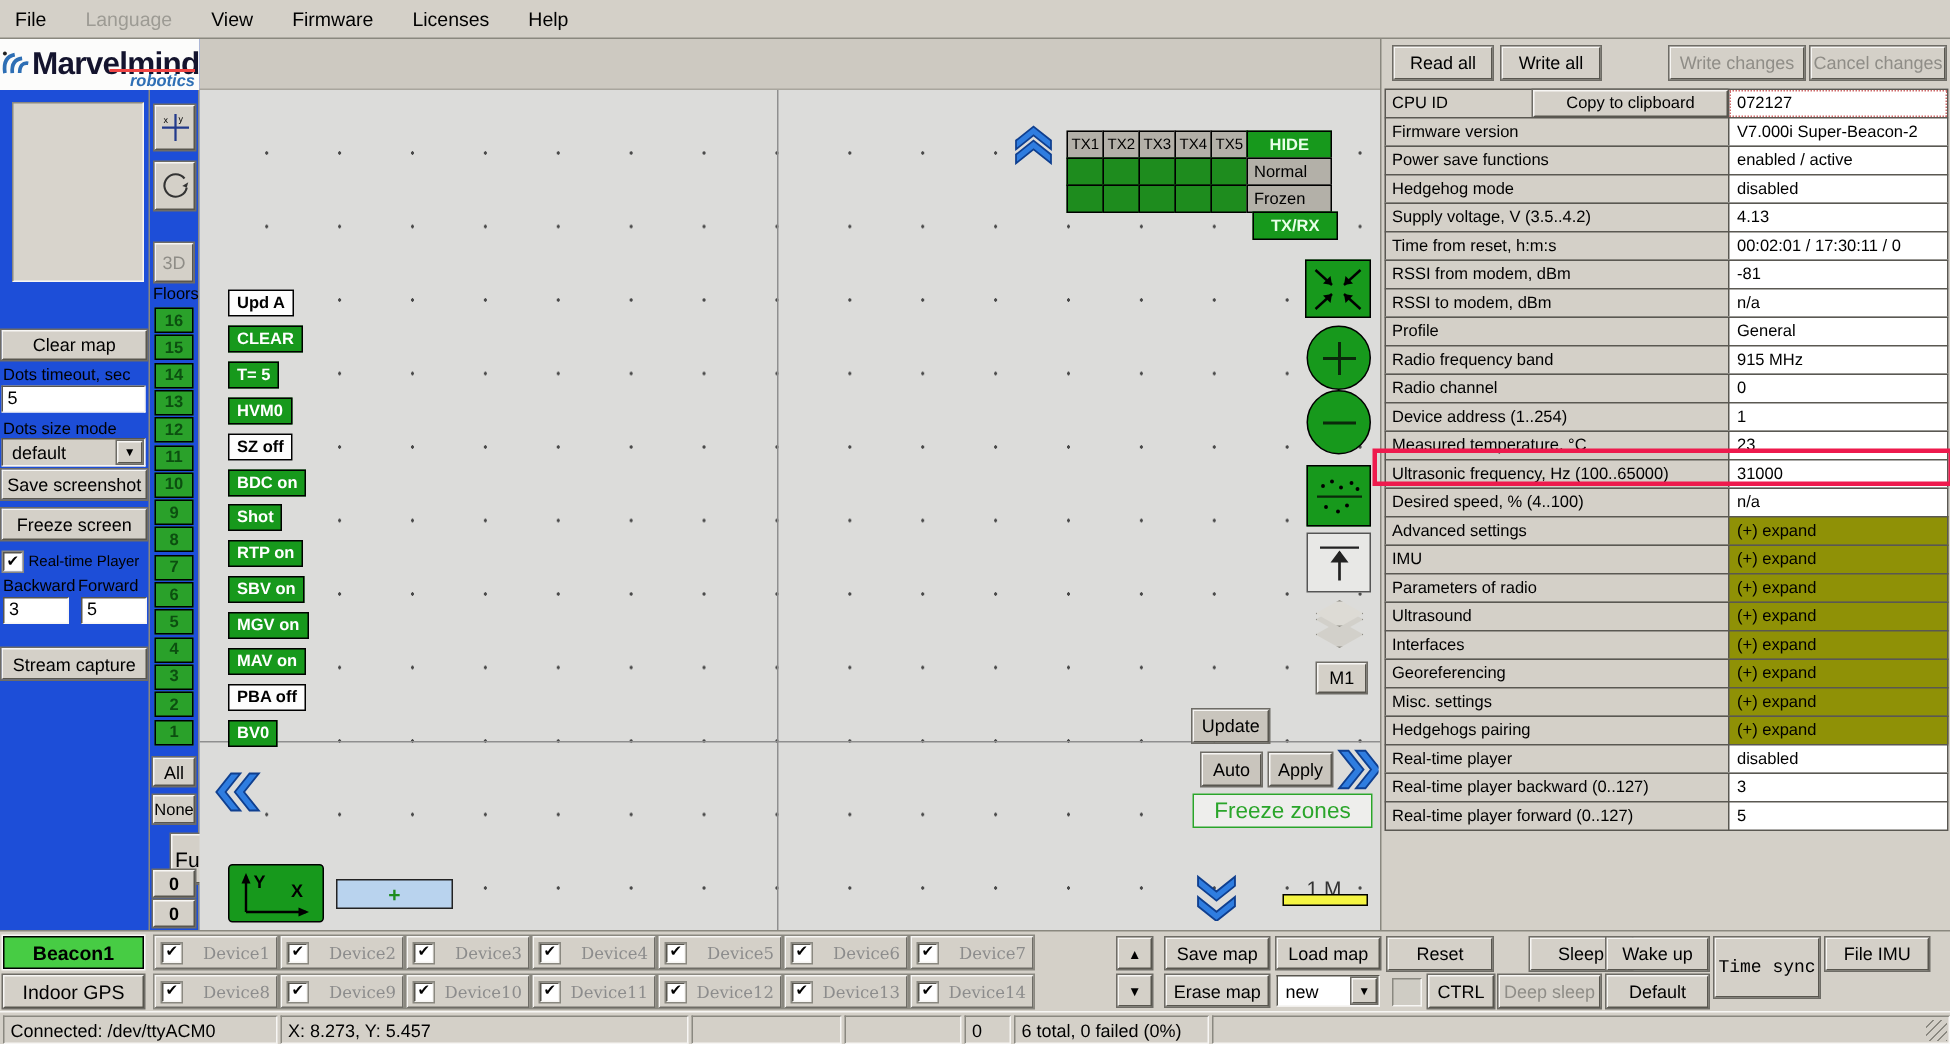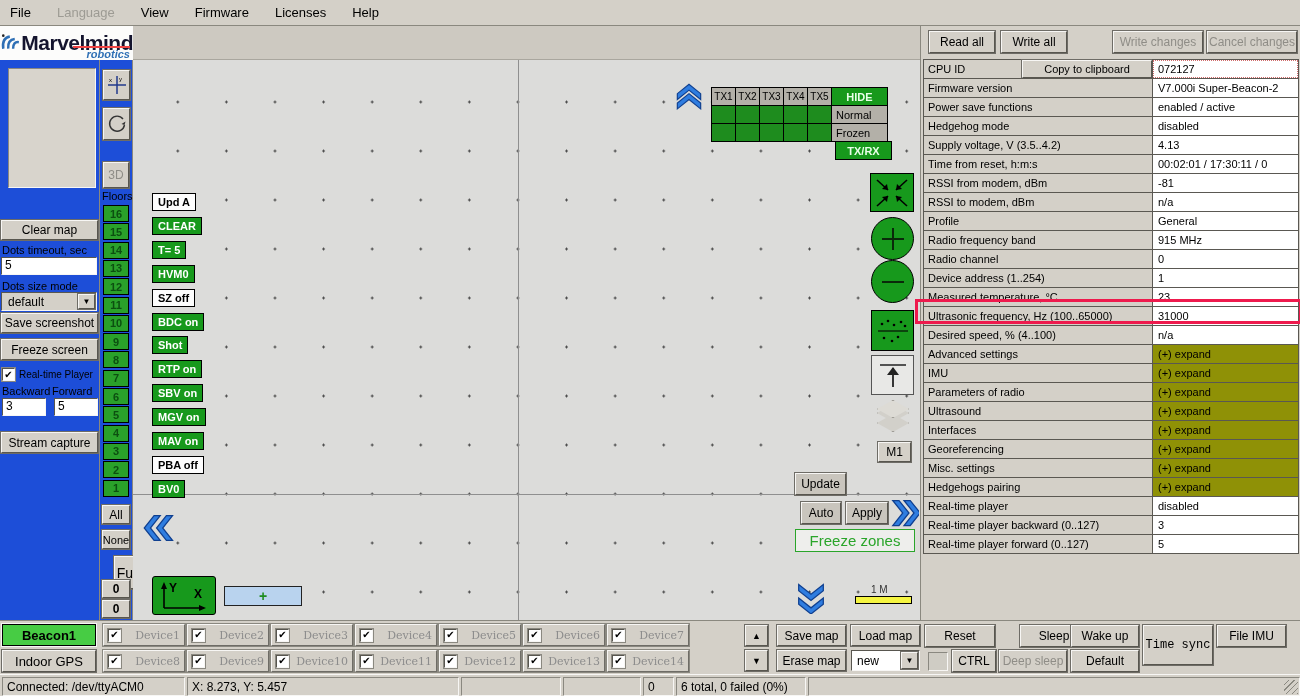--- a/index.html
+++ b/index.html
@@ -65,21 +65,21 @@
   .green-circle { background:#17991c; border:1px solid #000; border-radius:50%; }
   .gray-square { background:#e8e8e6; border:1px solid #555; }
   .diamond { position:absolute; width:30px; height:14px; background:#d2d0ca; border:1px solid #8a8880;
     transform:skewX(0deg); clip-path:polygon(50% 0,100% 50%,50% 100%,0 50%); }
   
   .chev { position:absolute; }
   
   #freeze-zones { position:absolute; background:#eeeeec; border:1px solid #2aa52a; color:#2aa52a; font-size:15px;
     display:flex; align-items:center; justify-content:center; }
   
-  #scale-label { position:absolute; font-size:10px; color:#333; }
+  #scale-label { position:absolute; font-size:14px; color:#333; }
   #scale-bar { position:absolute; background:#f5f542; border:1px solid #000; }
   
   #right-panel { position:absolute; left:920px; top:26px; width:380px; height:594px; background:#d4d0c8; border-left:1px solid #8a887f; }
   #rp-table { position:absolute; left:2px; top:34px; width:376px; }
   .rp-row { display:flex; height:20px; margin-top:-1px; position:relative; }
   .rp-label { width:230px; background:#d4d0c8; border:1px solid #5a5852; font-size:11px;
     display:flex; align-items:center; padding-left:4px; }
   .rp-value { width:147px; margin-left:-1px; background:#fff; border:1px solid #5a5852; font-size:11px;
     display:flex; align-items:center; padding-left:5px; }
   .rp-value.expand { background:#8f9106; color:#000; }

